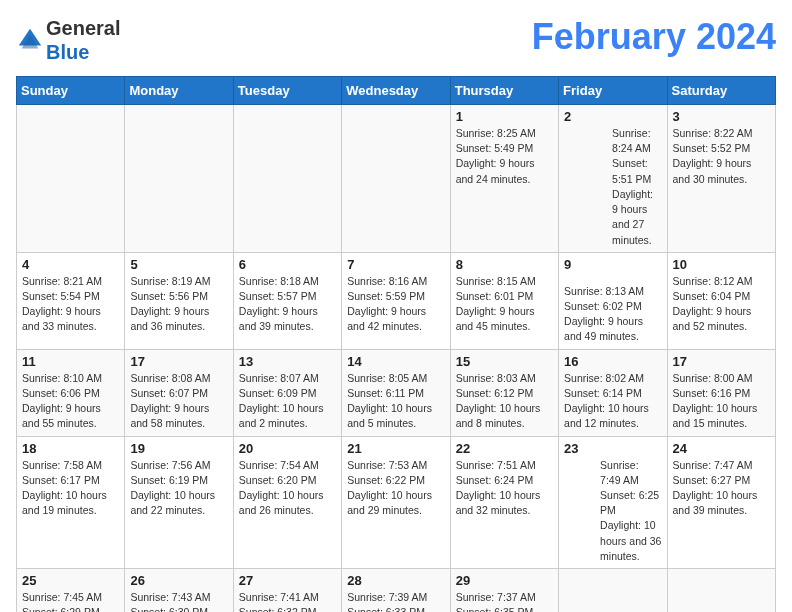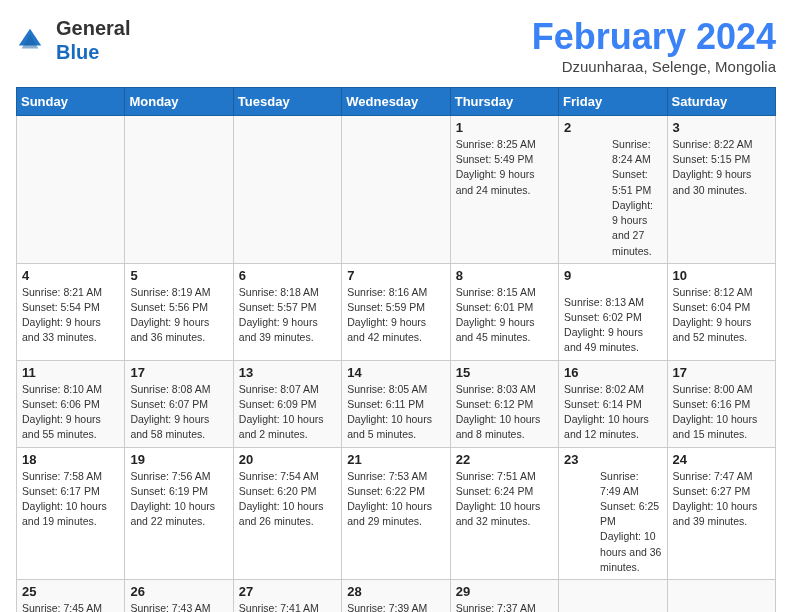--- a/index.html
+++ b/index.html
@@ -12,21 +12,21 @@
     }
     .header {
       display: flex;
       justify-content: space-between;
       align-items: flex-start;
       margin-bottom: 12px;
     }
     .logo {
       display: flex;
       align-items: center;
-      gap: 12px;
+      gap: 2px;
     }
     .logo-text {
       font-size: 20px;
       font-weight: bold;
       line-height: 1.2;
     }
     .logo-general { color: #333; }
     .logo-blue { color: #1a6bbf; }
     .logo-icon {
       width: 28px;
@@ -91,21 +91,20 @@
       <polygon points="20,4 36,28 4,28" fill="#2176c9"></polygon>
       <polygon points="20,12 32,32 8,32" fill="#1a5fa0" opacity="0.5"></polygon>
     </svg>
     <div class="logo-text">
       <span class="logo-general">General</span><br>
       <span class="logo-blue">Blue</span>
     </div>
   </div>
   <div class="title-block">
     <div class="calendar-title">February 2024</div>
-    <div class="calendar-subtitle">Dzuunharaa, Selenge, Mongolia</div>
   </div>
 </div>
 
 <table>
   <thead>
     <tr>
     <th>Sunday</th>
         <th>Monday</th>
         <th>Tuesday</th>
         <th>Wednesday</th>
@@ -128,21 +127,21 @@
         </td>
         <td>
           <span class="day-number">2</span>
           <div class="day-info" style="white-space: pre-line; margin-left: 48px;">Sunrise: 8:24 AM
 Sunset: 5:51 PM
 Daylight: 9 hours and 27 minutes.</div>
         </td>
         <td>
           <span class="day-number">3</span>
           <div class="day-info" style="white-space: pre-line;">Sunrise: 8:22 AM
-Sunset: 5:15 PM
+Sunset: 5:52 PM
 Daylight: 9 hours and 30 minutes.</div>
         </td>
       </tr>
       <tr>
         <td>
           <span class="day-number">4</span>
           <div class="day-info" style="white-space: pre-line;">Sunrise: 8:21 AM
 Sunset: 5:54 PM
 Daylight: 9 hours and 33 minutes.</div>
         </td>

